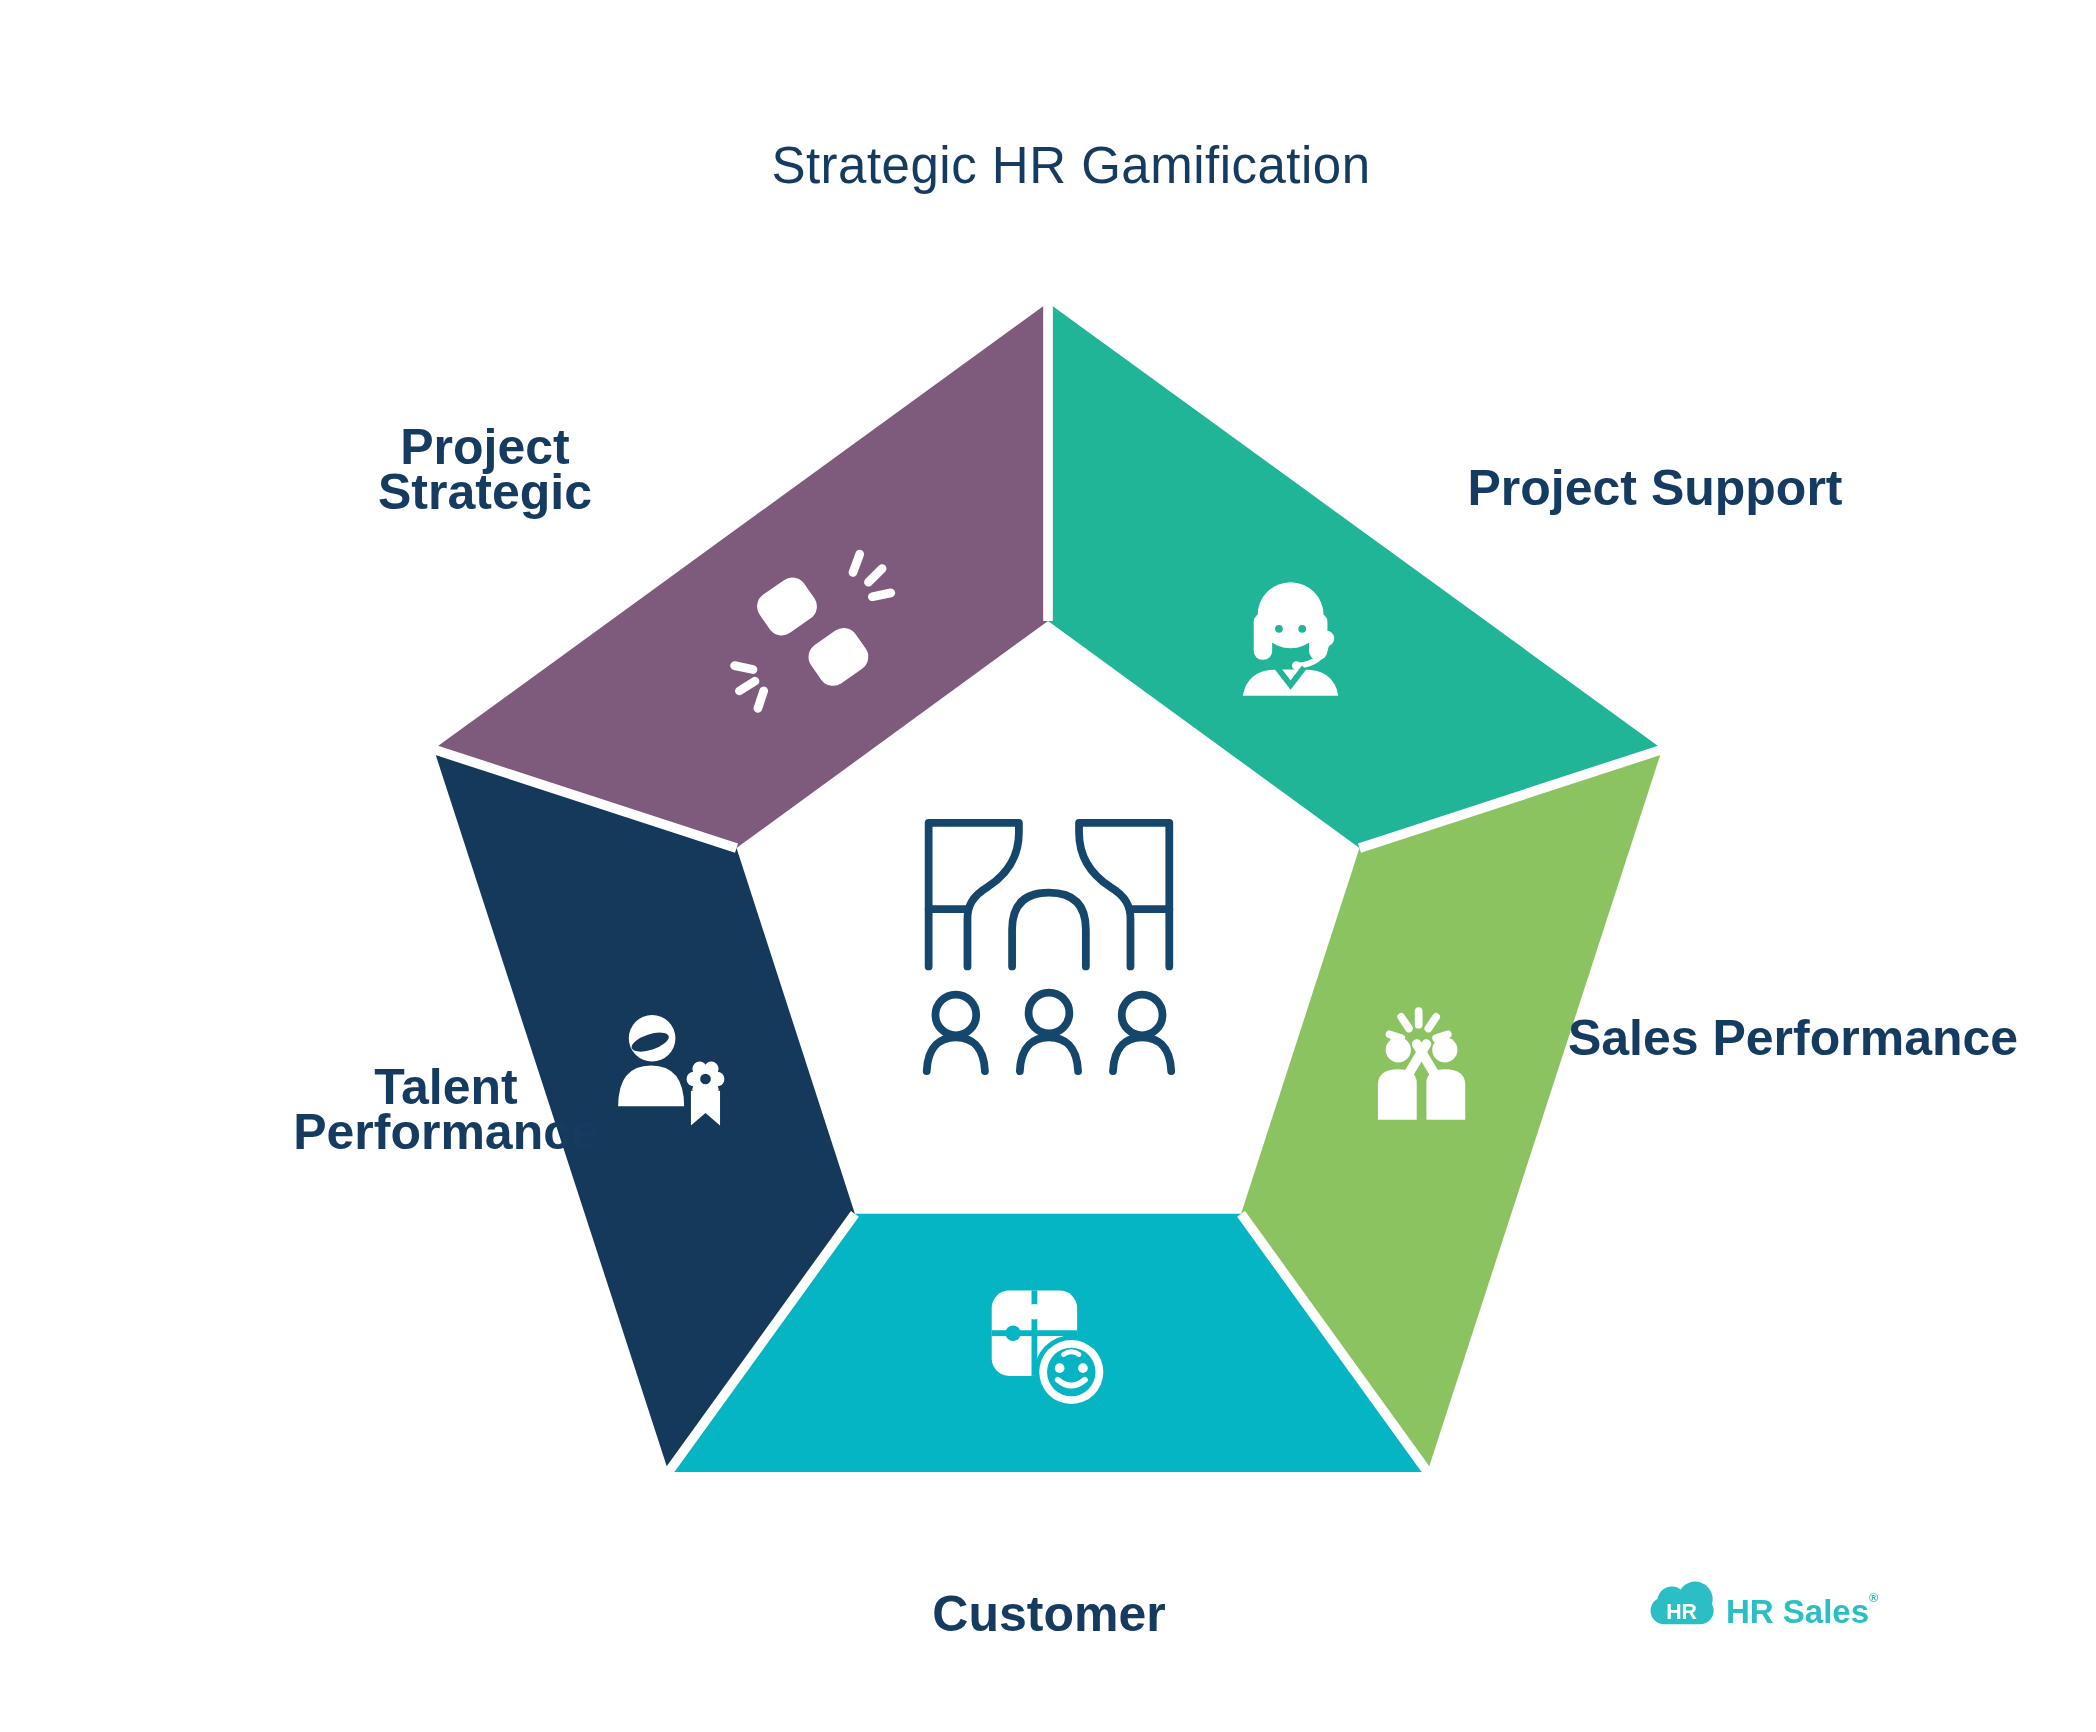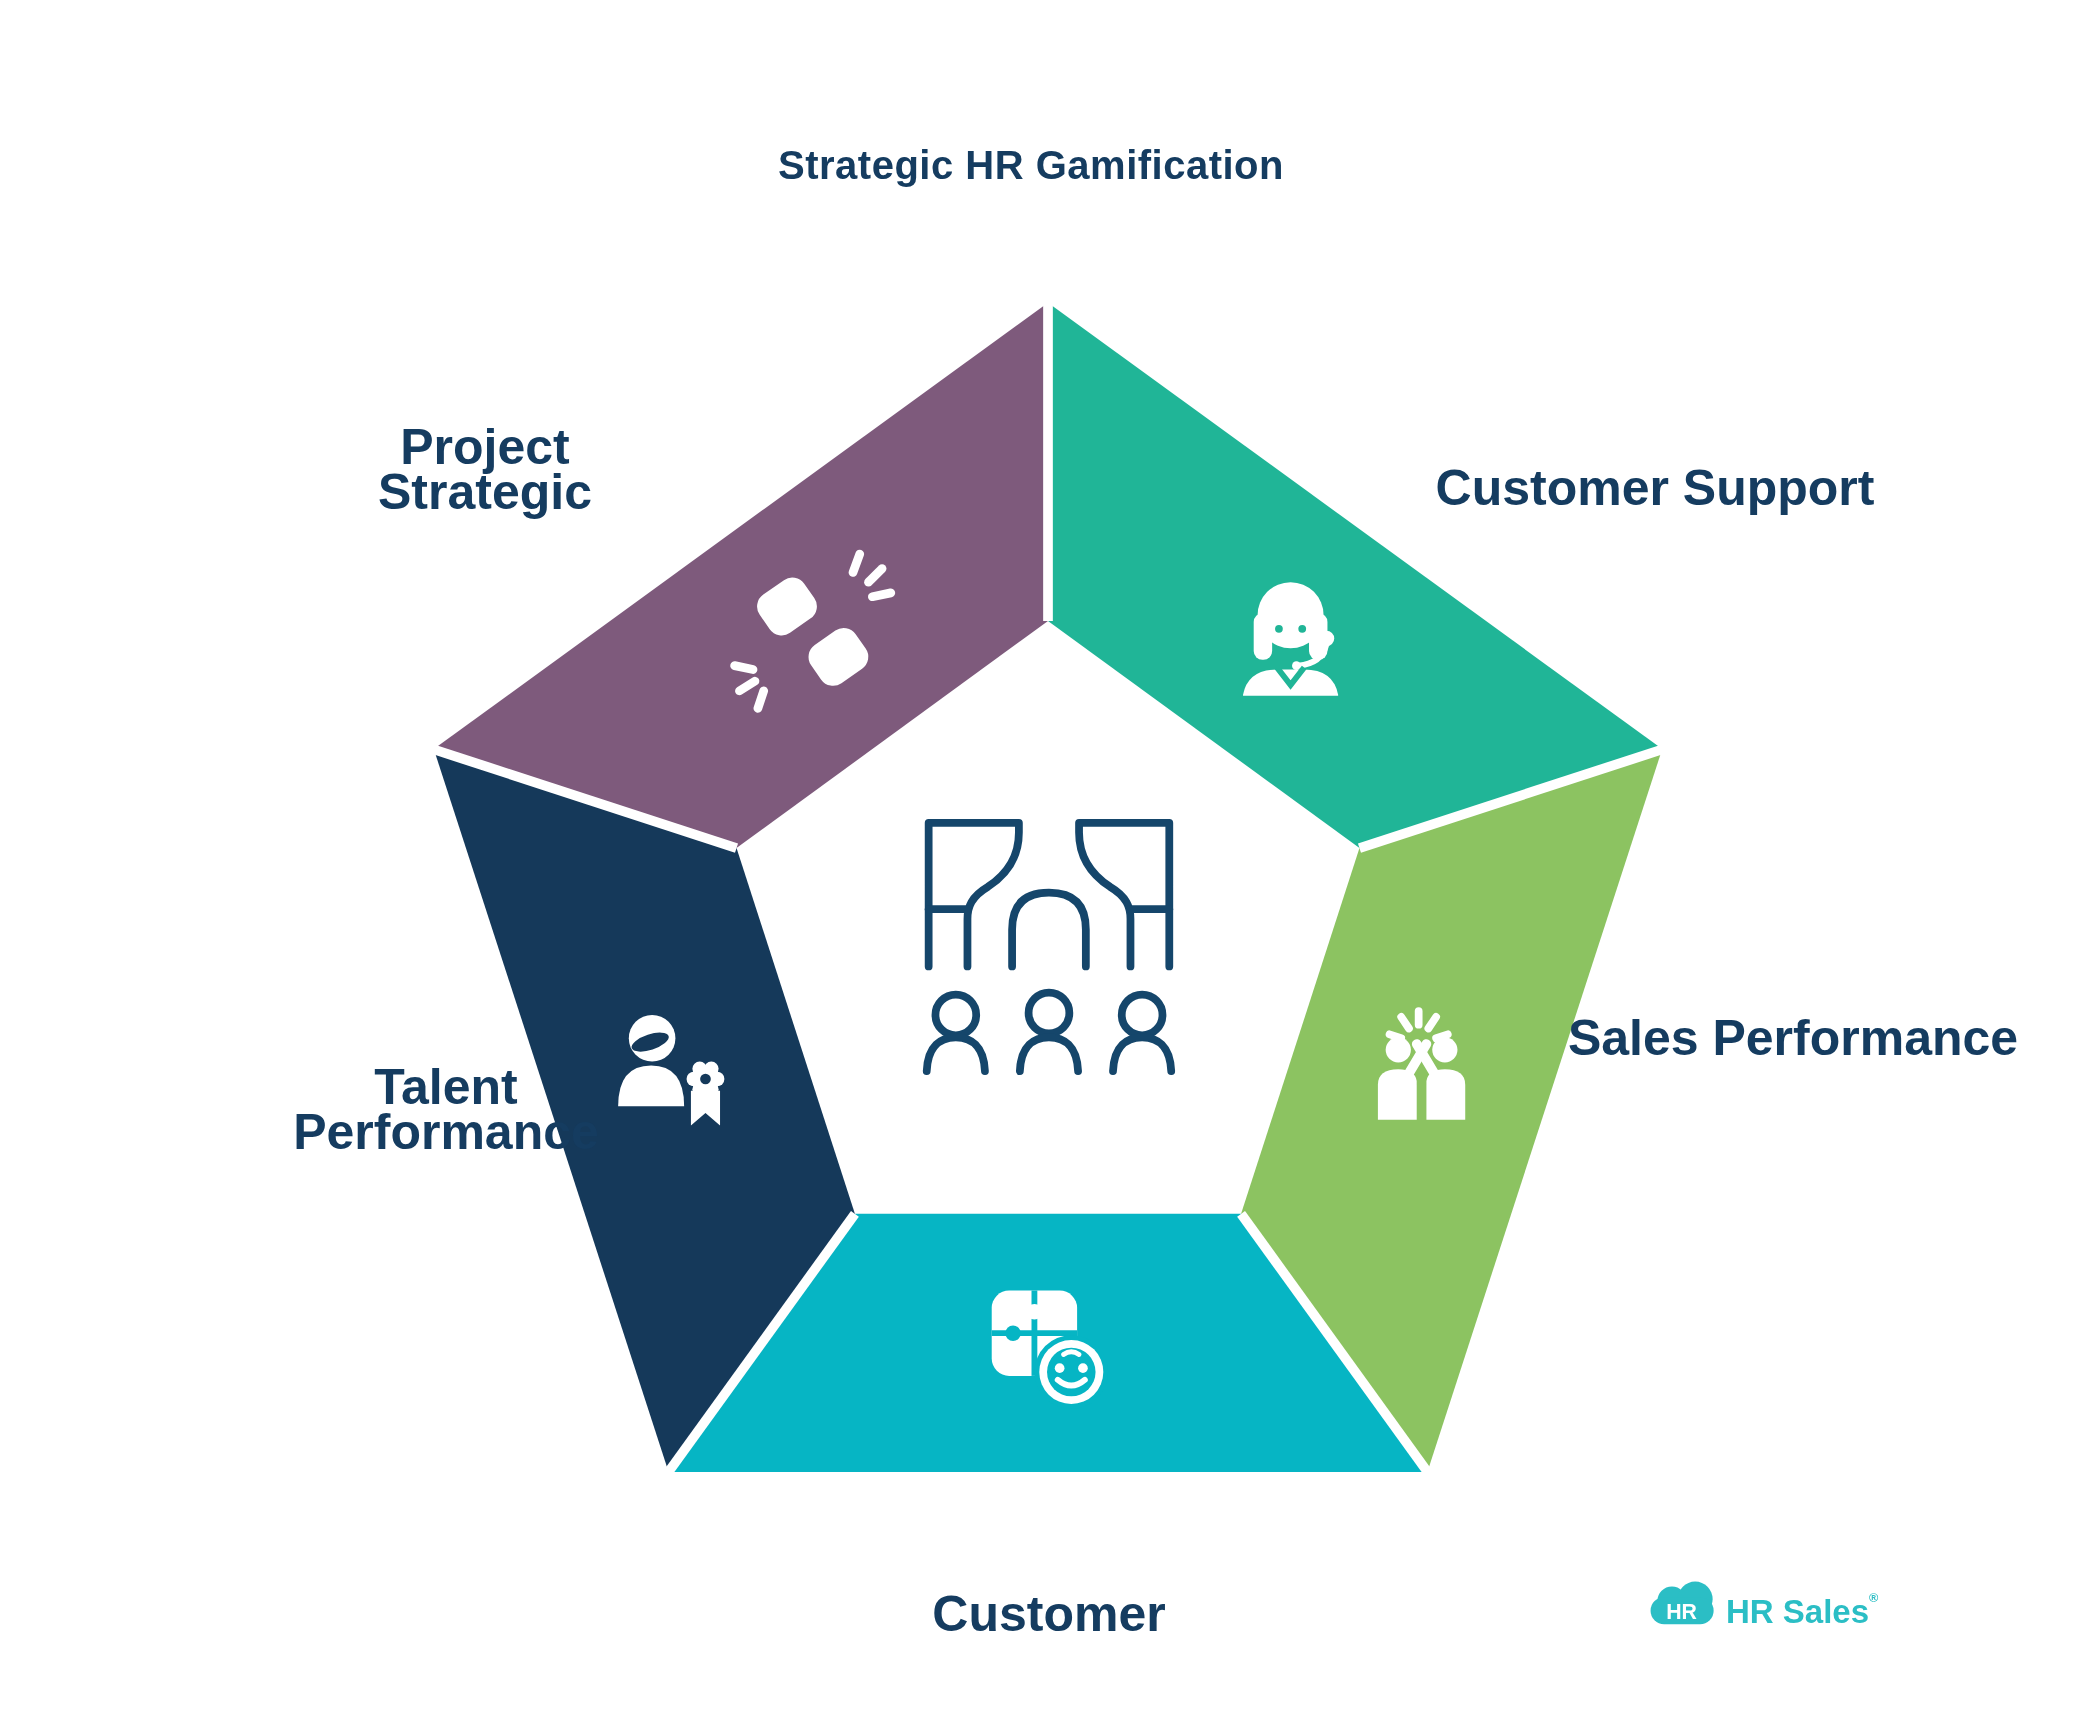--- a/index.html
+++ b/index.html
@@ -3,22 +3,22 @@
 <meta charset="utf-8">
 <style>
   :root{
     --color-background:#ffffff;
   }
   html,body{margin:0;padding:0;background:var(--color-background);}
   body{font-family:"Liberation Sans","DejaVu Sans",sans-serif;}
   .canvas{position:relative;width:2096px;height:1732px;background:var(--color-background);overflow:hidden;}
   .canvas svg.scene{position:absolute;left:0;top:0;}
   .title{
-    position:absolute;left:1031px;top:165px;transform:translate(-50%,-50%);
-    font-size:40px;font-weight:bold;color:var(--color-heading);white-space:nowrap;
+    position:absolute;left:1071px;top:165px;transform:translate(-50%,-50%);
+    font-size:51px;font-weight:normal;color:var(--color-heading);white-space:nowrap;
     letter-spacing:0.5px;
   }
   .seg-label{
     position:absolute;transform:translate(-50%,-50%);
     font-size:50px;font-weight:bold;color:var(--color-label);
     text-align:center;line-height:45px;white-space:nowrap;
   }
   .label-project{left:485px;top:470px;}
   .label-support{left:1655px;top:488px;}
   .label-sales{left:1793px;top:1038px;}
@@ -156,21 +156,21 @@
   </svg>
 
   <div class="title">Strategic HR Gamification</div>
 
   <div class="seg-label label-project">
     <div>Project</div>
     <div>Strategic</div>
   </div>
 
   <div class="seg-label label-support">
-    <div>Customer Support</div>
+    <div>Project Support</div>
   </div>
 
   <div class="seg-label label-sales">
     <div>Sales Performance</div>
   </div>
 
   <div class="seg-label label-teamwork">
     <div>Customer</div>
   </div>
 

